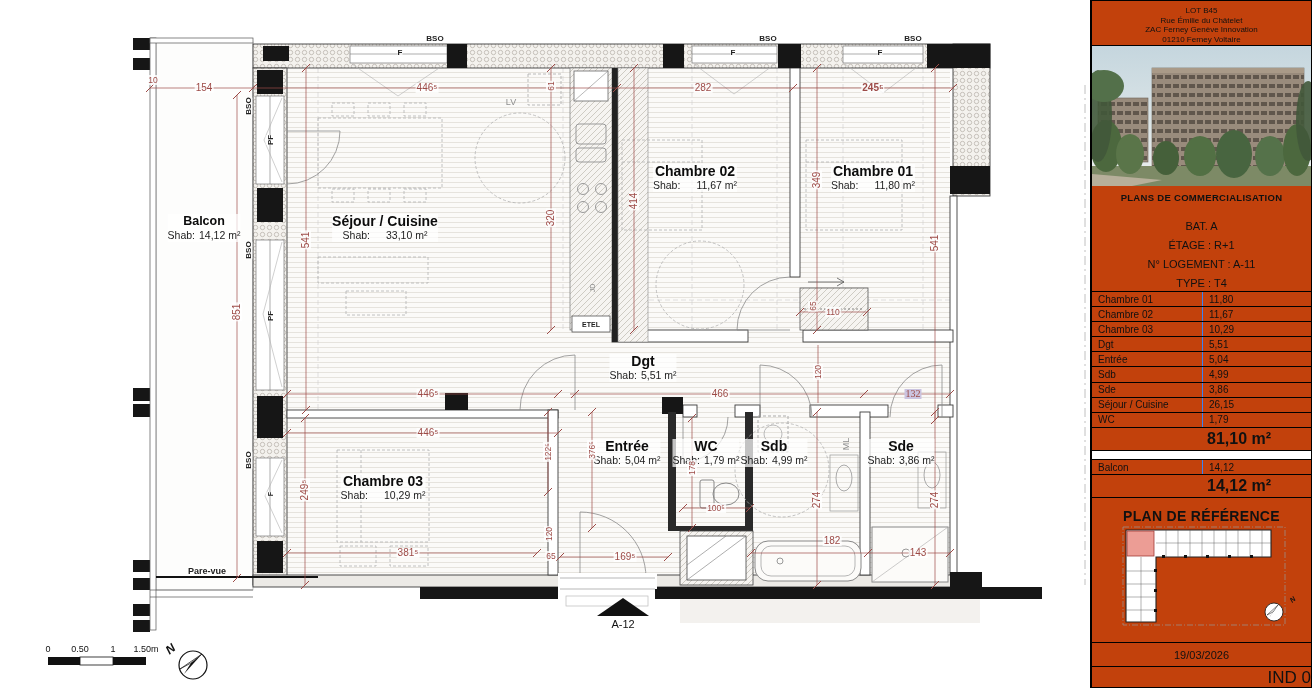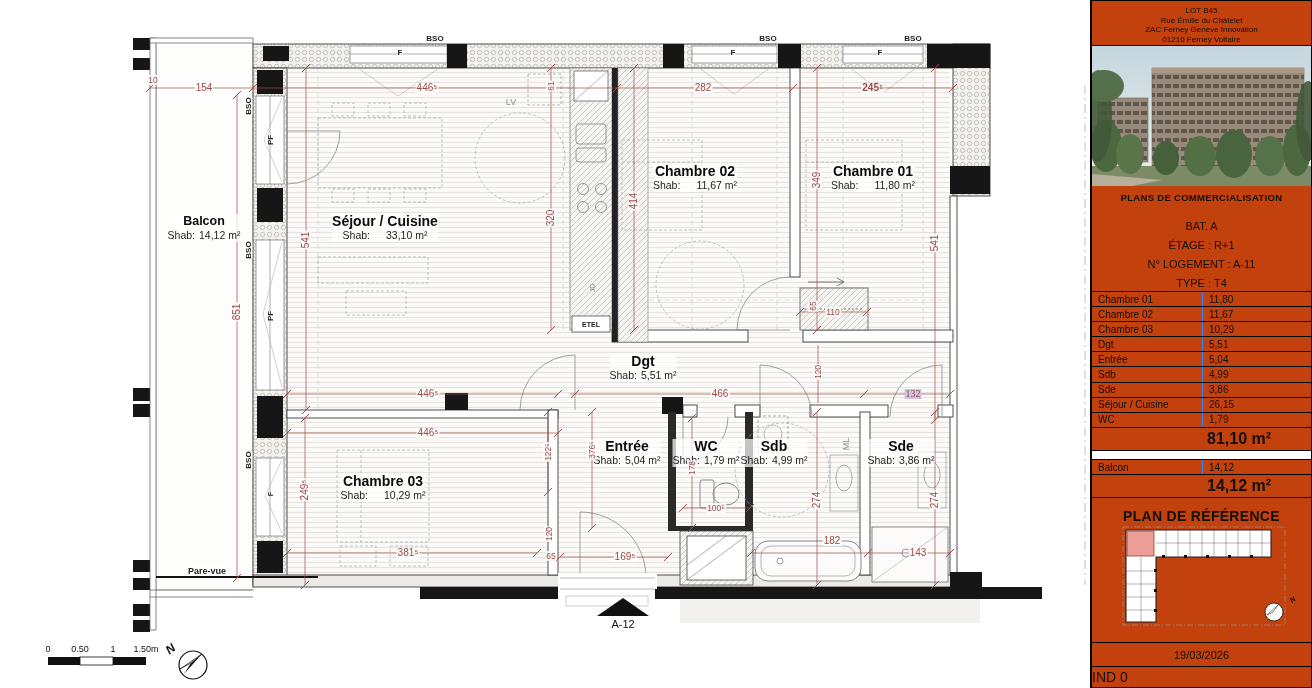--- a/index.html
+++ b/index.html
@@ -51,21 +51,21 @@
   .tcell-l{width:110px;padding-left:6px;box-sizing:border-box;}
   .tcell-r{flex:1;border-left:1px solid #3b82f6;padding-left:6px;align-self:stretch;display:flex;align-items:center;}
   .s-total{top:428px;height:23px;border-bottom:1px solid #000;font-weight:bold;font-size:16px;line-height:22px;padding-left:115px;}
   .s-balcon{top:459px;height:16px;border-top:1px solid #000;border-bottom:1px solid #000;display:flex;font-size:10px;align-items:center;box-sizing:border-box;}
   .s-balcontotal{top:475px;height:23px;border-bottom:1px solid #000;font-weight:bold;font-size:16px;line-height:22px;padding-left:115px;}
   .s-ref{top:498px;height:144px;}
   .s-ref .title{position:absolute;top:10px;width:100%;text-align:center;font-size:14px;font-weight:bold;letter-spacing:.3px;}
   .s-ref svg{position:absolute;left:30px;top:28px;}
   #ref-n{position:absolute;left:198px;top:98px;font-size:7px;font-weight:bold;font-style:italic;transform:rotate(-40deg);}
   .s-date{top:642px;height:25px;border-top:1px solid #000;border-bottom:1px solid #000;text-align:center;line-height:25px;font-size:11px;}
-  .s-ind{top:667px;height:21px;text-align:left;line-height:21px;font-size:14px;border-bottom:1px solid #000;}
+  .s-ind{top:667px;height:21px;text-align:right;line-height:21px;font-size:17px;border-bottom:1px solid #000;}
 </style>
 </head>
 <body>
 
 <div class="stage">
 
   <div id="plan-wrap">
     <svg id="plan-svg" width="1090" height="688" viewBox="0 0 1090 688">
       <defs>
         <pattern id="pfloor" width="7" height="5" patternUnits="userSpaceOnUse">

